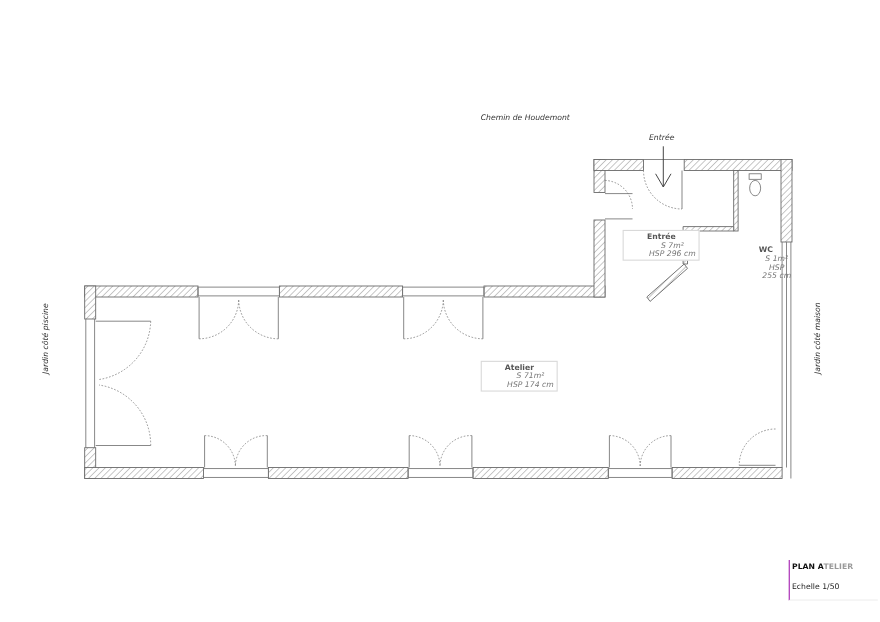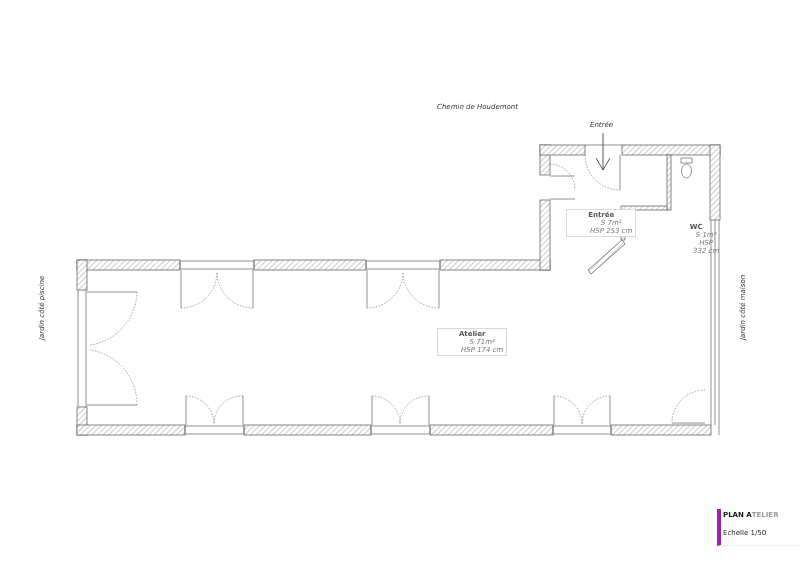--- a/index.html
+++ b/index.html
@@ -3,21 +3,21 @@
   <meta charset="utf-8">
   <style>
     html, body { margin:0; padding:0; background:#ffffff; }
     body { width:800px; height:565px; position:relative; overflow:hidden; font-family:"DejaVu Sans", sans-serif; }
     svg#plan { position:absolute; left:0; top:0; }
     .lbl { position:absolute; font-family:"DejaVu Sans", sans-serif; font-style:italic; font-size:7px; color:#333; white-space:nowrap; }
     .room-label { position:absolute; border:1px solid #d9d9d9; background:#fff; text-align:center; font-family:"DejaVu Sans", sans-serif; font-size:7px; line-height:8px; color:#777; padding:1px 3px; }
     .room-label .name { font-style:normal; font-weight:bold; color:#555; }
     .room-label .v { font-style:italic;padding-left:20px; }
     .vert { position:absolute; transform:rotate(-90deg); transform-origin:center center; font-style:italic; font-size:7px; color:#333; white-space:nowrap; }
-    .titlebox { position:absolute; left:717px; top:509px; width:80px; height:36px; border-left:4px solid #a21caf; border-bottom:1px solid #eee; }
+    .titlebox { position:absolute; left:717px; top:509px; width:80px; height:36px; border-left:1px solid #a21caf; border-bottom:1px solid #eee; }
     .titlebox .t1 { position:absolute; left:2px; top:2px; font-size:7px; font-weight:bold; color:#111; }
     .titlebox .t1 span { color:#999; }
     .titlebox .t2 { position:absolute; left:2px; top:20px; font-size:7px; color:#222; }
   </style>
 </head>
 <body>
 
 <svg id="plan" width="800" height="565" viewBox="0 0 800 565" xmlns="http://www.w3.org/2000/svg">
   <defs>
     <pattern id="hatch" patternUnits="userSpaceOnUse" width="4" height="4" patternTransform="rotate(45)">
@@ -125,28 +125,28 @@
 
 <div class="lbl" style="left:402px;top:103px;margin-left:35px;">Chemin de Houdemont</div>
 <div class="lbl" style="left:590px;top:121px;">Entrée</div>
 
 <div class="vert" style="left:12px;top:306px;width:60px;text-align:center;">Jardin côté piscine</div>
 <div class="vert" style="left:713px;top:306px;width:60px;text-align:center;">Jardin côté maison</div>
 
 <div class="room-label" style="left:566px;top:209px;">
   <div class="name">Entrée</div>
   <div class="v">S 7m²</div>
-  <div class="v">HSP 253 cm</div>
+  <div class="v">HSP 296 cm</div>
 </div>
 
 <div class="room-label" style="left:673px;top:175px;border:none;background:transparent;padding:0;margin-top:48px;">
   <div class="name">WC</div>
   <div class="v">S 1m²</div>
   <div class="v">HSP</div>
-  <div class="v">332 cm</div>
+  <div class="v">255 cm</div>
 </div>
 
 <div class="room-label" style="left:393px;top:328px;margin-left:44px;">
   <div class="name">Atelier</div>
   <div class="v">S 71m²</div>
   <div class="v">HSP 174 cm</div>
 </div>
 
 <div class="titlebox">
   <div class="t1"><b>PLAN A</b><span>TELIER</span></div>

